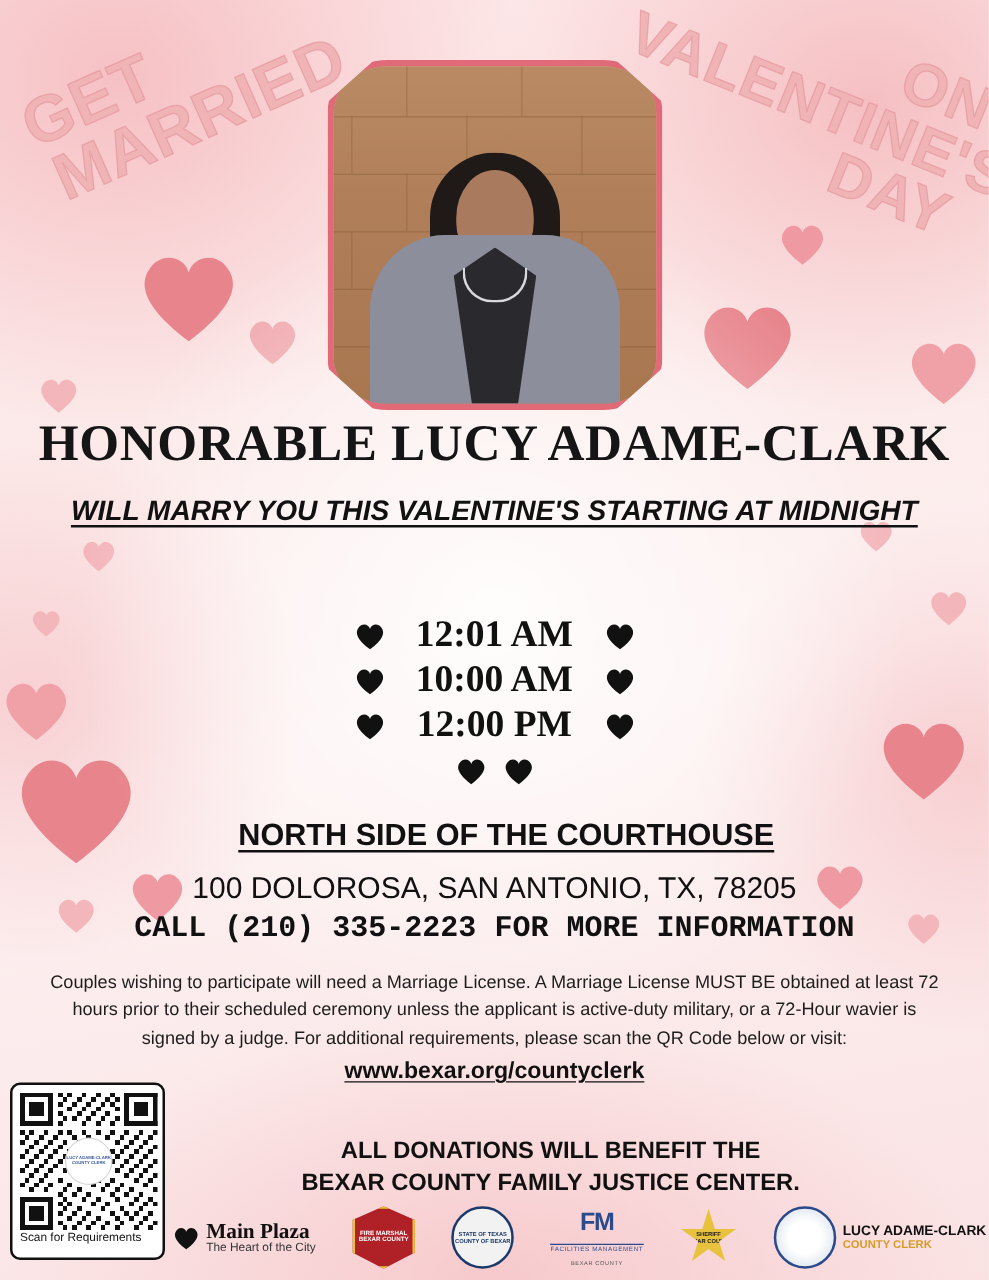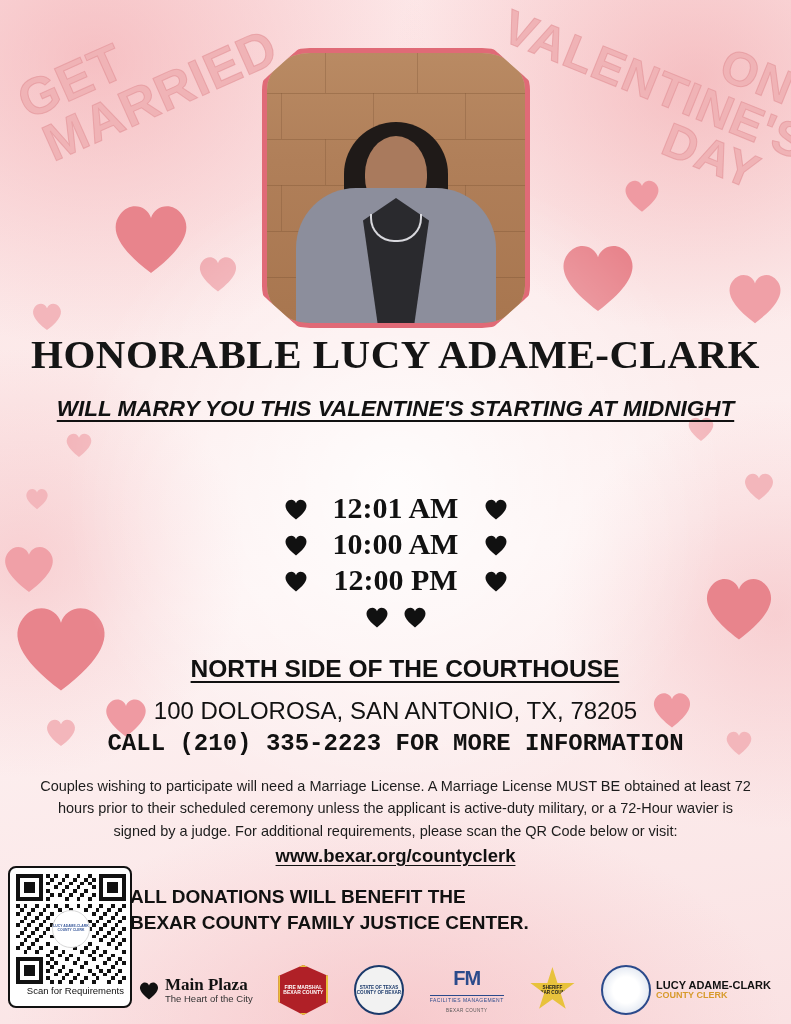--- a/index.html
+++ b/index.html
@@ -277,22 +277,22 @@
     font-weight: bold;
     font-size: 18.5px;
     color: #111;
     text-decoration: underline;
     text-underline-offset: 3px;
   }
   .donations {
     position: absolute;
     left: 130px;
     right: 40px;
-    top: 884px;
-    text-align: left;
+    top: 908px;
+    text-align: center;
     font-family: "Liberation Sans", sans-serif;
     font-weight: bold;
     font-size: 19px;
     line-height: 1.35;
     color: #111;
   }
 
   
   .qr-card {
     position: absolute;
@@ -306,21 +306,21 @@
     box-sizing: border-box;
     padding: 6px 6px 0 6px;
   }
   .qr-code {
     width: 110px;
     height: 110px;
     position: relative;
     background: #fff;
   }
   .qr-caption {
-    text-align: right;
+    text-align: left;
     font-family: "Liberation Sans", sans-serif;
     font-size: 9.5px;
     color: #111;
     margin-top: 1px;
   }
   .qr-center {
     position: absolute;
     left: 50%; top: 50%;
     transform: translate(-50%, -50%);
     width: 36px; height: 36px;
@@ -335,21 +335,21 @@
     line-height: 1.15;
     color: #3a5a9c;
     font-weight: bold;
     text-align: center;
   }
 
   
   .logos {
     position: absolute;
     left: 138px;
-    right: 20px;
+    right: 2px;
     bottom: 6px;
     height: 56px;
     display: flex;
     align-items: center;
     justify-content: space-between;
   }
   .logo {
     display: flex;
     align-items: center;
     gap: 5px;

